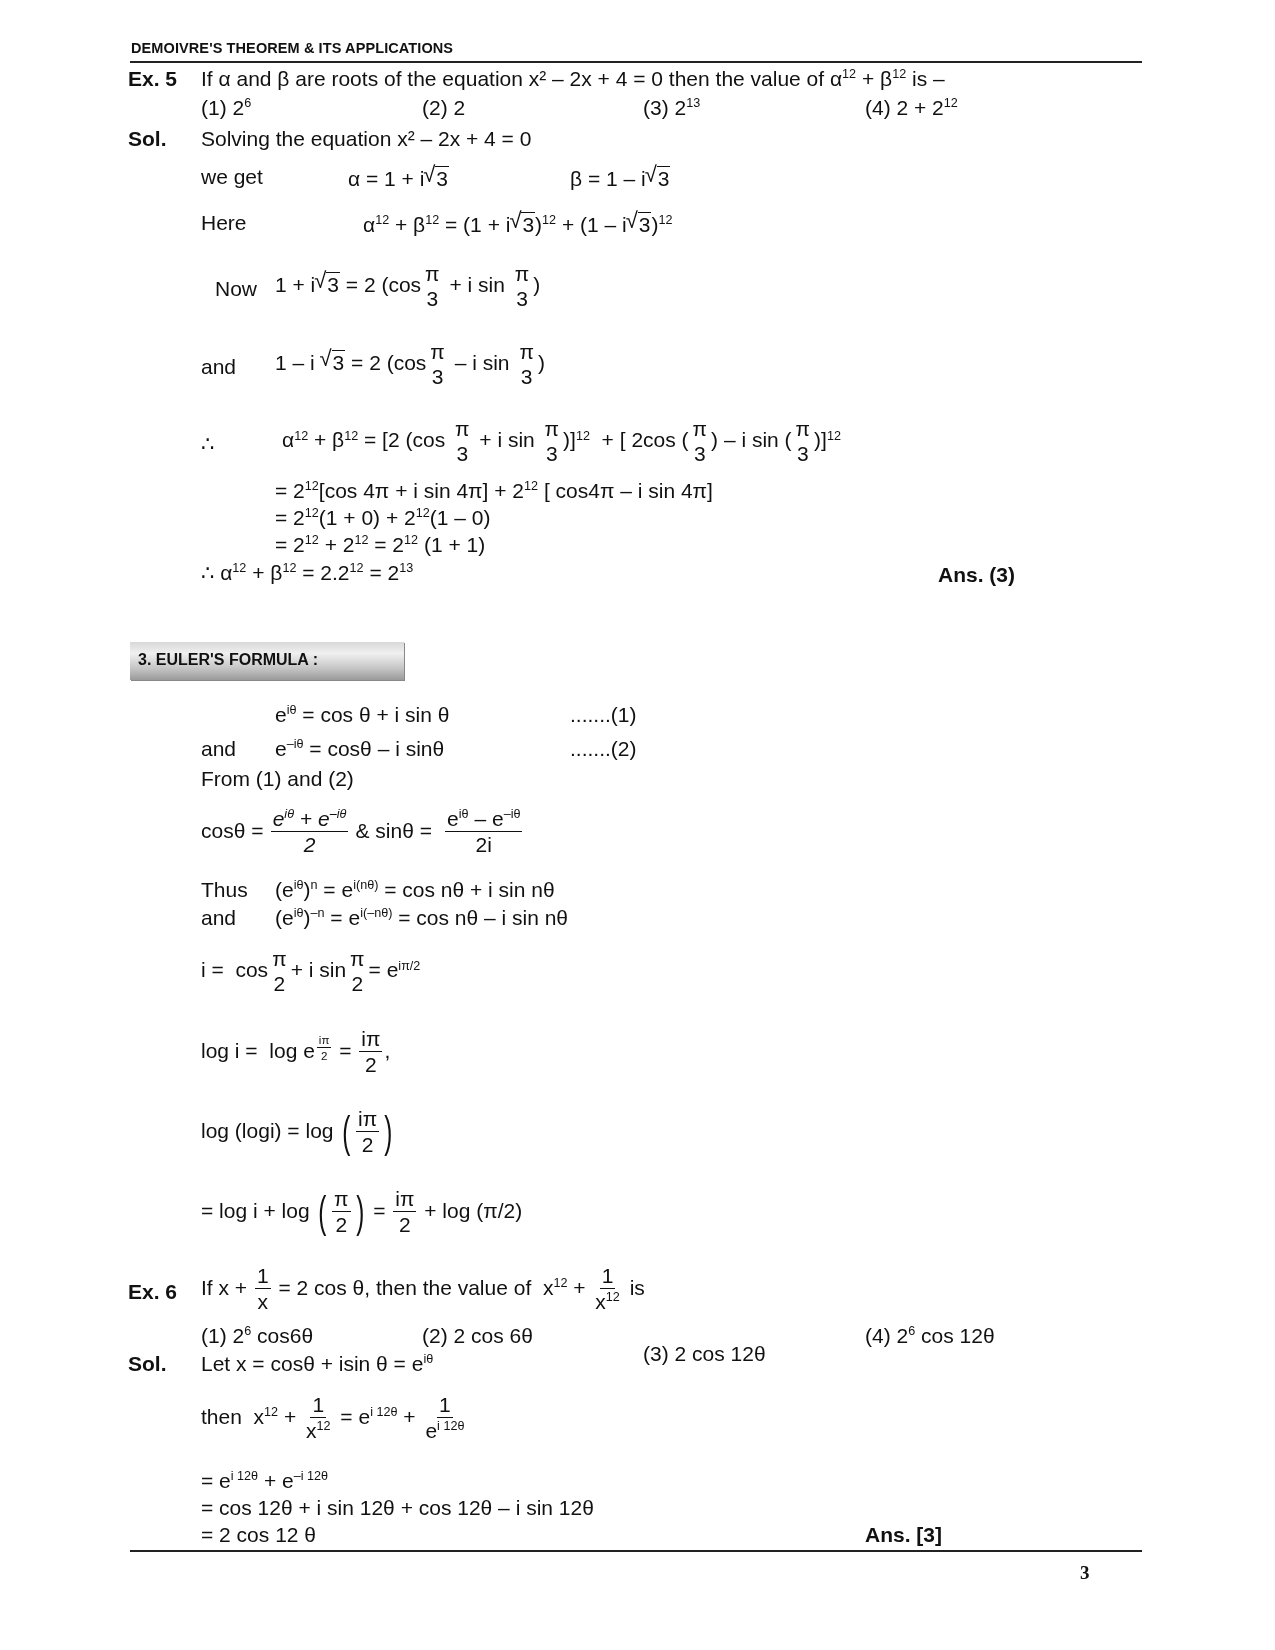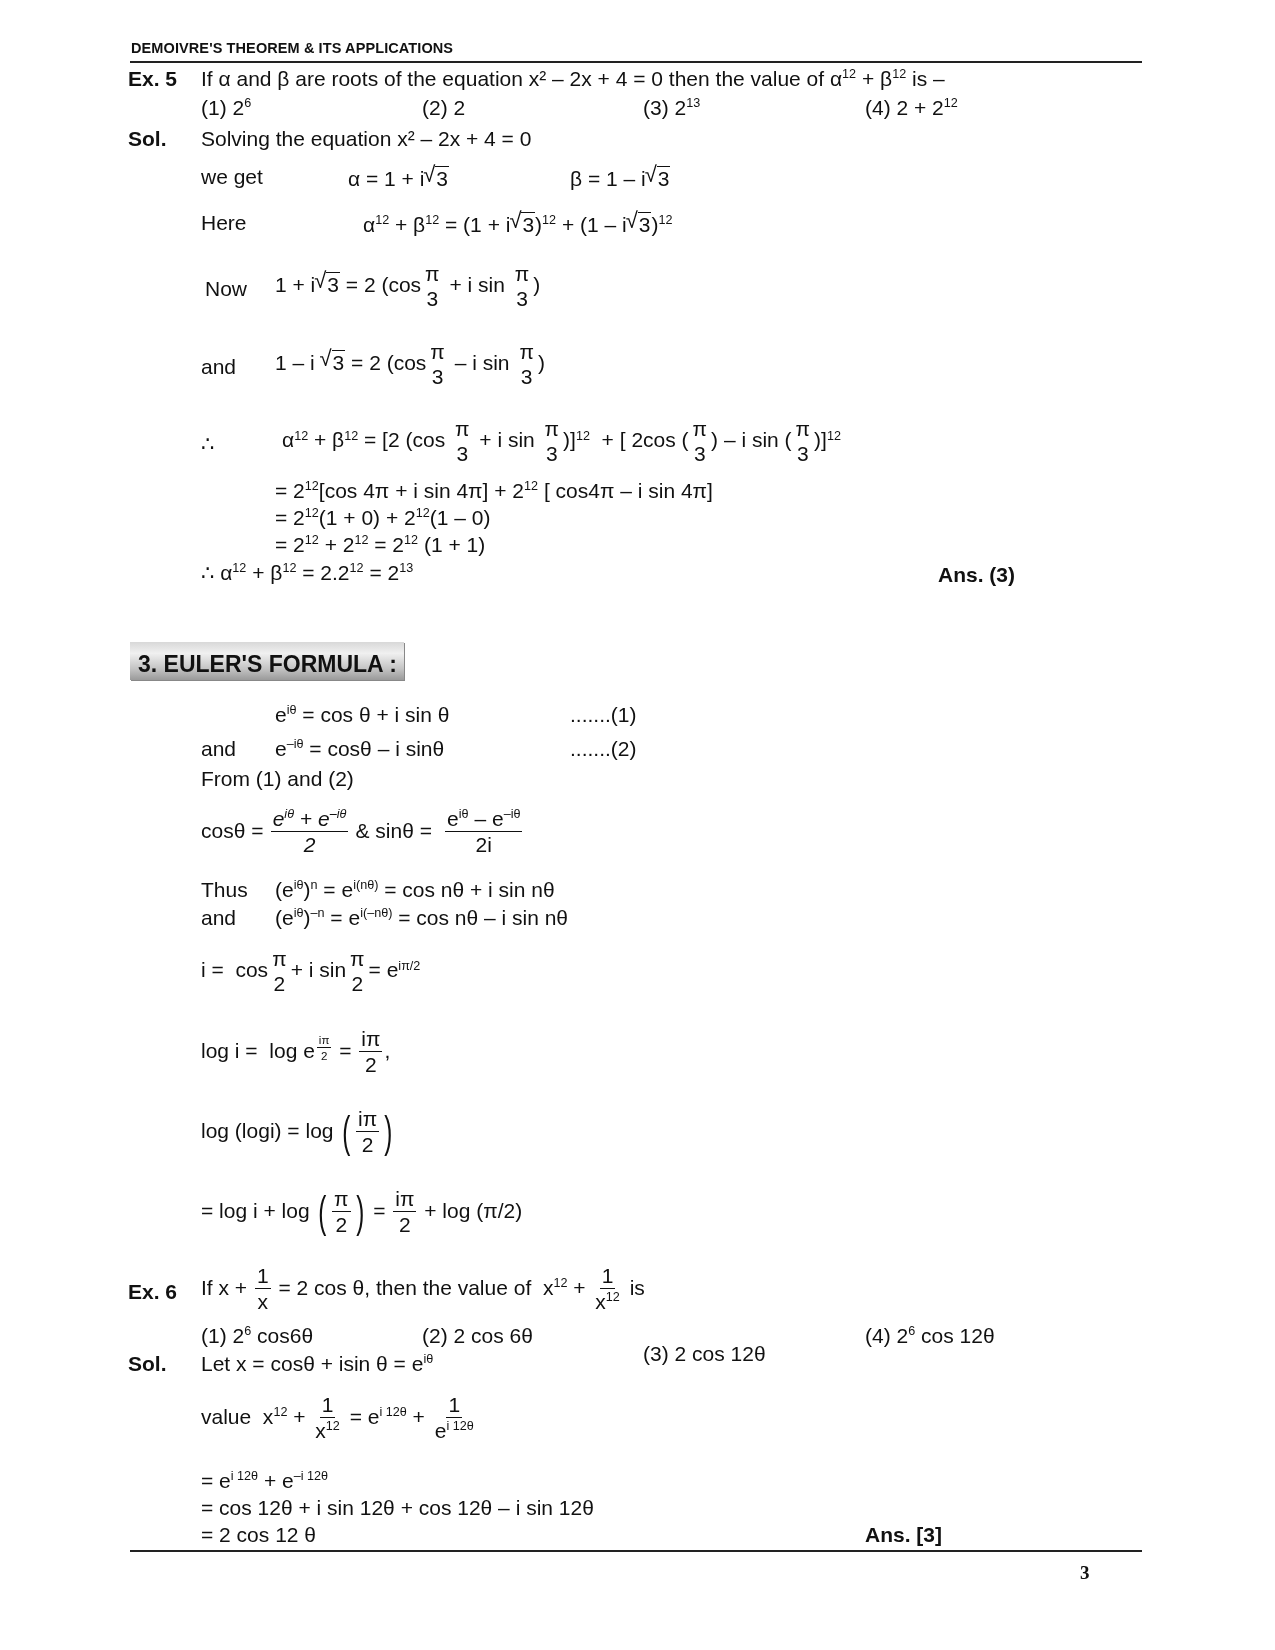--- a/index.html
+++ b/index.html
@@ -14,21 +14,21 @@
   .frac .num { padding:0 2px 1px 2px; line-height:1.05; }
   .frac .den { padding:2px 2px 0 2px; line-height:1.05; }
   .frac.bar .num { border-bottom:1.5px solid #111; }
   .frac.nobar .num { border-bottom:none; }
   .sqrt { display:inline-block; position:relative; padding-left:11px; }
   .sqrt::before { content:"\221A"; position:absolute; left:-1px; top:-2px; font-size:1.05em; }
   .sqrt .rad { border-top:1.4px solid #111; padding:1px 1px 0 1px; display:inline-block; line-height:1; }
   .section-box { position:absolute; left:130px; top:642px; width:274px; height:38px;
       background:linear-gradient(to bottom,#d8d8d8 0%,#f0f0f0 30%,#c4c4c4 70%,#9a9a9a 100%);
       box-shadow:1px 1px 0 #888; }
-  .section-box span { position:absolute; left:8px; top:9px; font-size:23px; font-weight:bold; }
+  .section-box span { position:absolute; left:8px; top:9px; font-size:16px; font-weight:bold; }
   .paren { display:inline-block; font-size:2.1em; line-height:0.8; vertical-align:middle; transform:scaleX(0.55); }
   .pagenum { font-family:"Liberation Serif", serif; font-weight:bold; font-size:19px; }
 </style>
 </head>
 <body>
 
 <div class="abs hdr" style="left:131px;top:41px;">DEMOIVRE'S THEOREM &amp; ITS APPLICATIONS</div>
 <div class="rule" style="top:61px;"></div>
 
 <div class="abs b" style="left:128px;top:68px;">Ex. 5</div>
@@ -49,21 +49,21 @@
 </div>
 <div class="abs" style="left:570px;top:166px;">
   <span>β = 1 – i</span><span class="sqrt"><span class="rad">3</span></span>
 </div>
 
 <div class="abs" style="left:201px;top:212px;">Here</div>
 <div class="abs" style="left:363px;top:212px;">
   α<sup>12</sup> + β<sup>12</sup> = (1 + i<span class="sqrt"><span class="rad">3</span></span>)<sup>12</sup> + (1 – i<span class="sqrt"><span class="rad">3</span></span>)<sup>12</sup>
 </div>
 
-<div class="abs" style="left:205px;top:278px;text-align:center;">Now</div>
+<div class="abs" style="left:215px;top:278px;text-align:center;">Now</div>
 <div class="abs" style="left:275px;top:263px;">
   1 + i<span class="sqrt"><span class="rad">3</span></span> = 2 (cos<span class="frac nobar">
       <span class="num">π</span>
       <span class="den">3</span>
     </span> + i sin <span class="frac nobar">
       <span class="num">π</span>
       <span class="den">3</span>
     </span>)
 </div>
 
@@ -177,21 +177,21 @@
 
 <div class="abs" style="left:201px;top:1325px;">(1) 2<sup>6</sup> cos6θ</div>
 <div class="abs" style="left:422px;top:1325px;">(2) 2 cos 6θ</div>
 <div class="abs" style="left:643px;top:1325px;margin-top:18px;">(3) 2 cos 12θ</div>
 <div class="abs" style="left:865px;top:1325px;">(4) 2<sup>6</sup> cos 12θ</div>
 
 <div class="abs b" style="left:128px;top:1353px;">Sol.</div>
 <div class="abs" style="left:201px;top:1353px;">Let x = cosθ + isin θ = e<sup>iθ</sup></div>
 
 <div class="abs" style="left:201px;top:1394px;">
-  <span>value</span> &nbsp;x<sup>12</sup> + <span class="frac bar">
+  <span>then</span> &nbsp;x<sup>12</sup> + <span class="frac bar">
       <span class="num">1</span>
       <span class="den">x<sup>12</sup></span>
     </span> = e<sup>i 12θ</sup> + <span class="frac bar">
       <span class="num">1</span>
       <span class="den">e<sup>i 12θ</sup></span>
     </span>
 </div>
 
 <div class="abs" style="left:201px;top:1470px;">= e<sup>i 12θ</sup> + e<sup>–i 12θ</sup></div>
 <div class="abs" style="left:201px;top:1497px;">= cos 12θ + i sin 12θ + cos 12θ – i sin 12θ</div>

